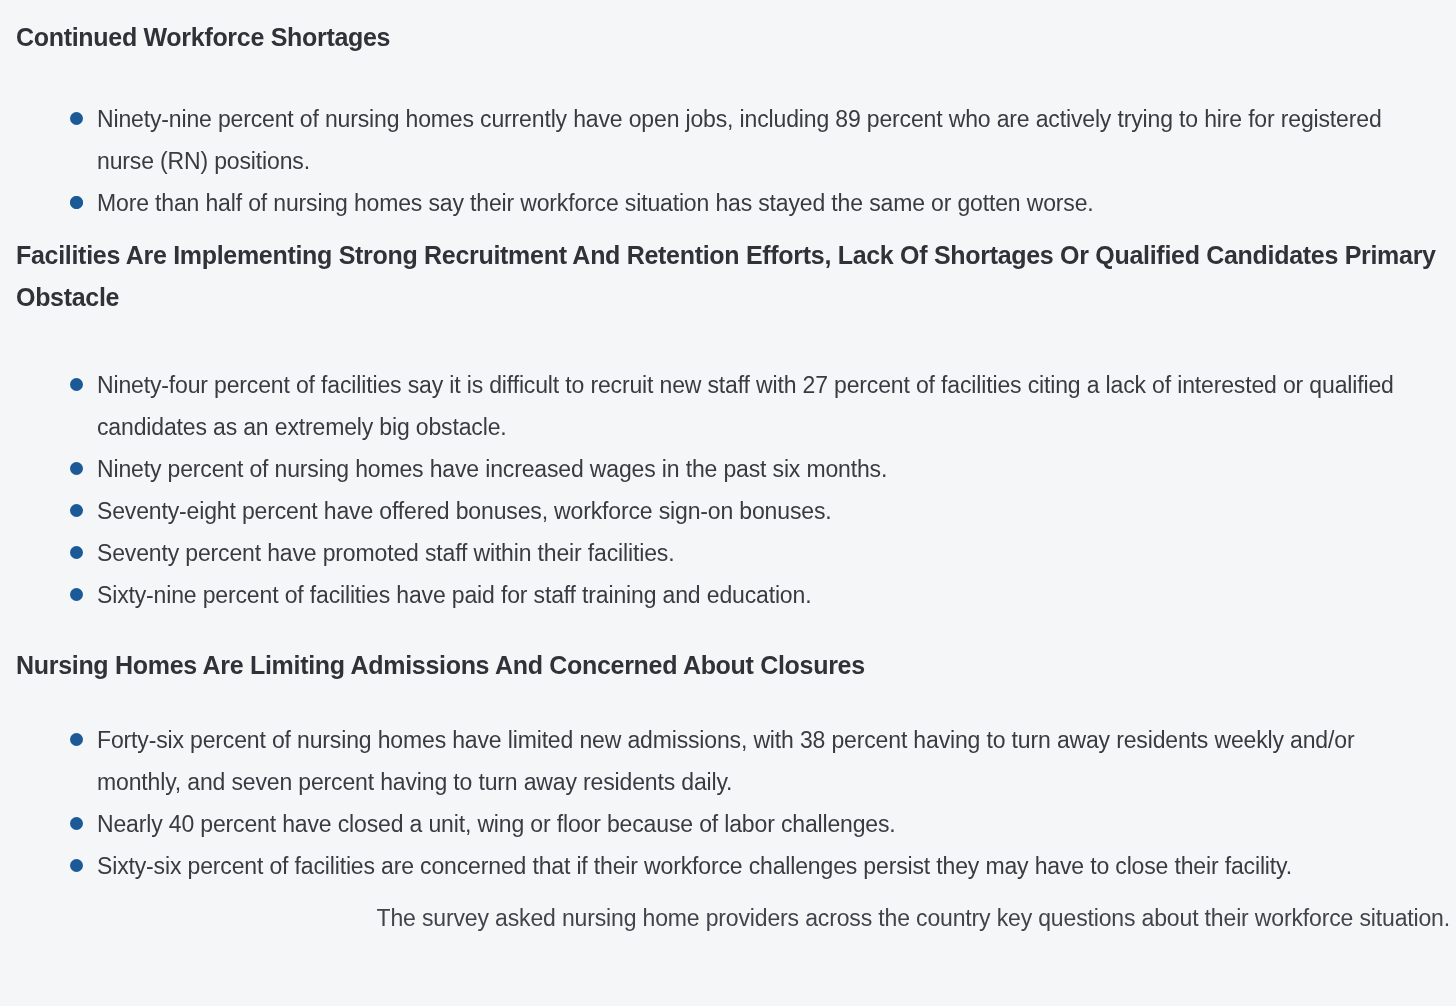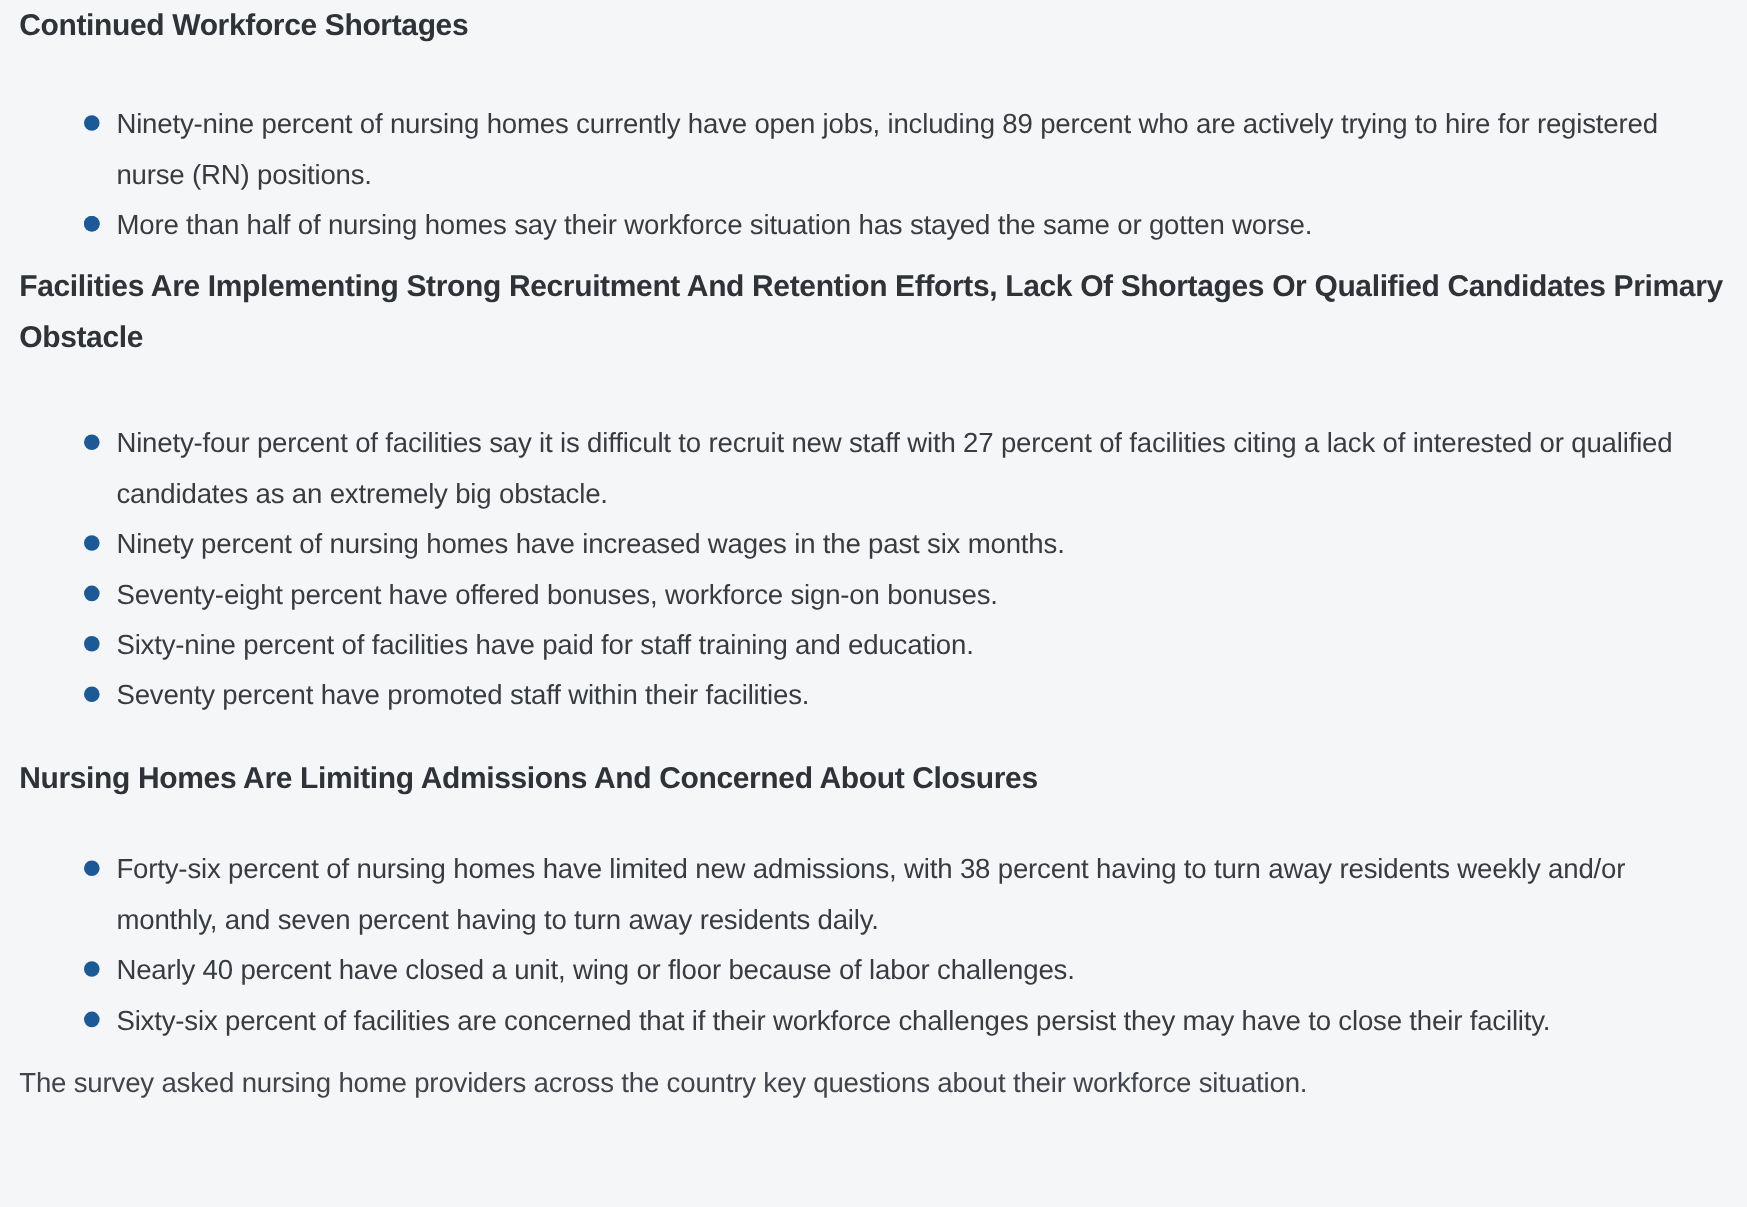--- a/index.html
+++ b/index.html
@@ -12,21 +12,21 @@
   html,body{margin:0;padding:0;}
   body{
     width:1456px;
     height:1006px;
     overflow:hidden;
     background:var(--bg);
     font-family:"Liberation Sans","DejaVu Sans",sans-serif;
     color:var(--body);
   }
   main{
-    padding:0 6px 0 16px;
+    padding:16px 6px 0 16px;
   }
   h2{
     font-size:25px;
     line-height:42px;
     font-weight:700;
     letter-spacing:-0.3px;
     color:var(--heading);
     margin:10px 0 0 0;
   }
   section:first-of-type h2{margin-top:0;}
@@ -53,20 +53,21 @@
     height:13px;
     border-radius:50%;
     background:var(--bullet);
   }
   p.truncated{
     font-size:23px;
     line-height:42px;
     letter-spacing:-0.15px;
     margin:10px 0 0 0;
     color:#41444a;
+    text-align:right;
   }
 </style>
 </head>
 <body>
 
 <main>
 
   <section class="s1">
     <h2>Continued Workforce Shortages</h2>
     <ul>
@@ -94,25 +95,25 @@
       <li>
         <span class="dot"></span>
         <span>Ninety percent of nursing homes have increased wages in the past six months.</span>
       </li>
       <li>
         <span class="dot"></span>
         <span>Seventy-eight percent have offered bonuses, workforce sign-on bonuses.</span>
       </li>
       <li>
         <span class="dot"></span>
-        <span>Sixty-nine percent of facilities have paid for staff training and education.</span>
+        <span>Seventy percent have promoted staff within their facilities.</span>
       </li>
       <li>
         <span class="dot"></span>
-        <span>Seventy percent have promoted staff within their facilities.</span>
+        <span>Sixty-nine percent of facilities have paid for staff training and education.</span>
       </li>
     </ul>
   </section>
 
   <section class="s3">
     <h2>Nursing Homes Are Limiting Admissions And Concerned About Closures</h2>
     <ul>
       <li>
         <span class="dot"></span>
         <span>Forty-six percent of nursing homes have limited new admissions, with 38 percent having to turn away residents weekly and/or monthly, and seven percent having to turn away residents daily.</span>

